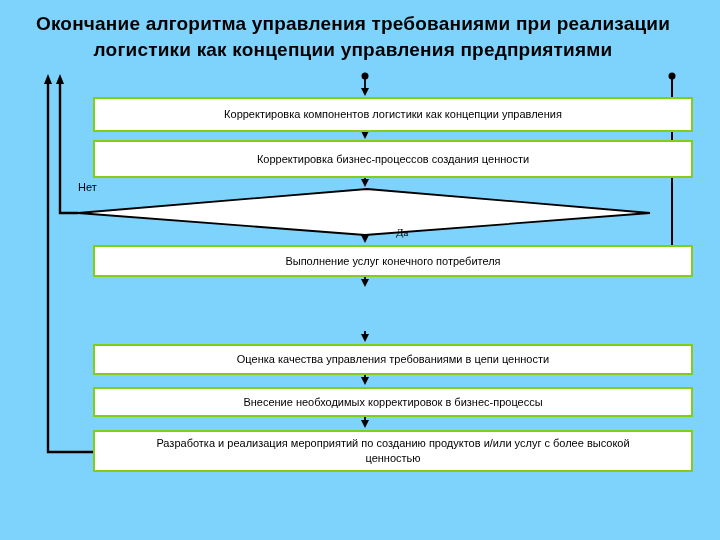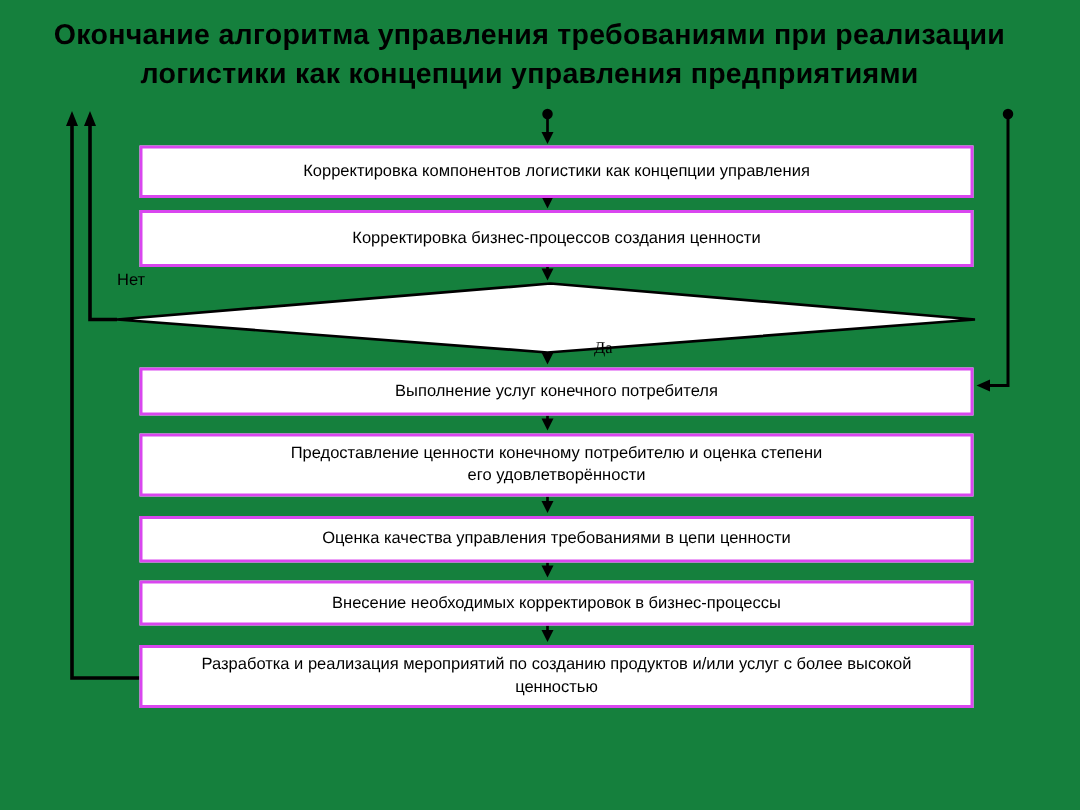--- a/index.html
+++ b/index.html
@@ -1,28 +1,28 @@
 <!DOCTYPE html>
 <html><head>
 <meta charset="utf-8">
 <style>
   html,body{margin:0;padding:0;background:#ffffff;}
   .stage{
-    position:relative;width:720px;height:540px;background:#15803d;overflow:hidden;
+    position:relative;width:720px;height:540px;background:#7dd3fc;overflow:hidden;
     font-family:"Liberation Sans","DejaVu Sans",sans-serif;color:#000;
   }
   .title{
     position:absolute;top:11px;left:0;width:706px;
     font-size:19px;font-weight:bold;line-height:26px;
     text-align:center;white-space:pre-line;letter-spacing:0.2px;
   }
   .overlay{position:absolute;top:0;left:0;width:720px;height:540px;z-index:1;}
   .box{
-    position:absolute;left:93px;width:556px;z-index:2;
-    border:2px solid #d946ef;background:#fff;box-sizing:border-box;
+    position:absolute;left:93px;width:600px;z-index:2;
+    border:2px solid #84cc16;background:#fff;box-sizing:border-box;
     display:flex;align-items:center;justify-content:center;
   }
   .box-label{
     display:block;width:100%;text-align:center;font-size:11px;line-height:15px;
     white-space:pre-line;padding:0 6px;
   }
   .decision-label{
     position:absolute;top:206px;left:110px;width:500px;z-index:2;
     text-align:center;font-size:10.5px;line-height:13px;
   }
@@ -88,24 +88,20 @@
   <div class="box" style="top:140px;height:38px">
     <span class="box-label">Корректировка бизнес-процессов создания ценности</span>
   </div>
 
   <div class="edge-label no">Нет</div>
   <div class="edge-label yes">Да</div>
 
   <div class="box" style="top:245px;height:32px">
     <span class="box-label">Выполнение услуг конечного потребителя</span>
   </div>
-  <div class="box" style="top:289px;height:42px">
-    <span class="box-label">Предоставление ценности конечному потребителю и оценка степени
-его удовлетворённости</span>
-  </div>
   <div class="box" style="top:344px;height:31px">
     <span class="box-label">Оценка качества управления требованиями в цепи ценности</span>
   </div>
   <div class="box" style="top:387px;height:30px">
     <span class="box-label">Внесение необходимых корректировок в бизнес-процессы</span>
   </div>
   <div class="box" style="top:430px;height:42px">
     <span class="box-label">Разработка и реализация мероприятий по созданию продуктов и/или услуг с более высокой
 ценностью</span>
   </div>

